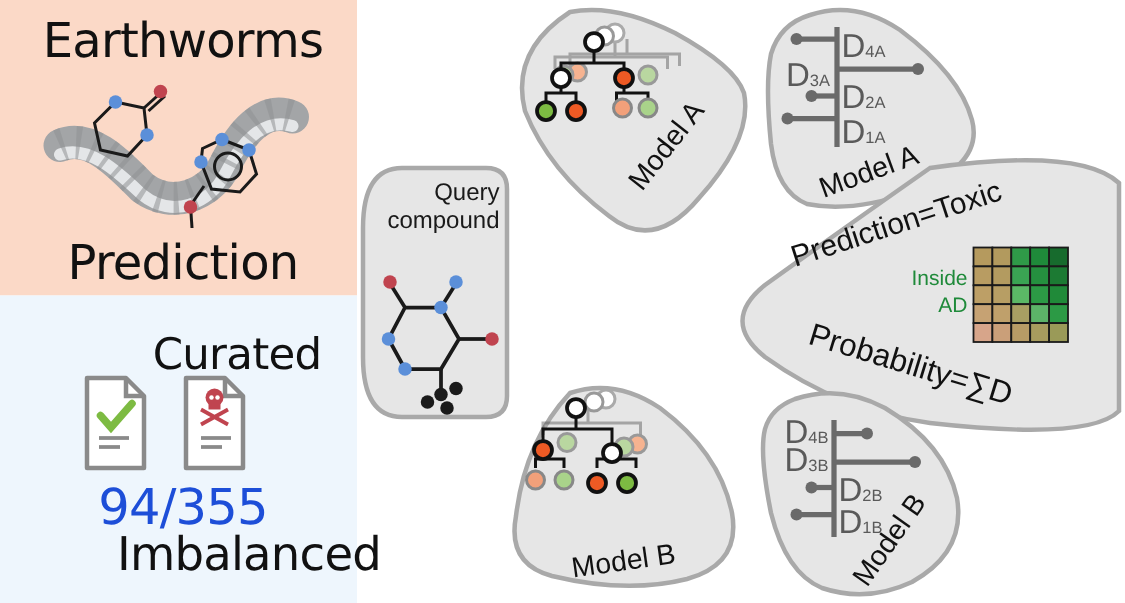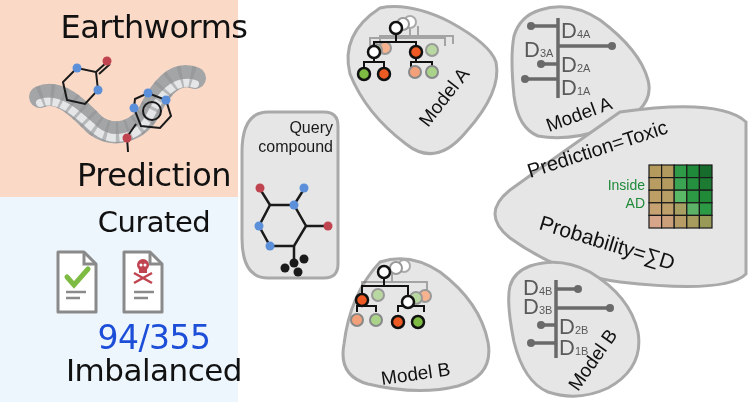--- a/index.html
+++ b/index.html
@@ -1,24 +1,24 @@
 <!DOCTYPE html>
 <html><head>
 <meta charset="utf-8">
 <style>
   html,body{margin:0;padding:0;background:#ffffff;}
   body{width:750px;height:402px;position:relative;overflow:hidden;font-family:"DejaVu Sans",sans-serif;}
   .panel-top{position:absolute;left:0;top:0;width:238px;height:197px;background:#fbd9c7;}
   .panel-bot{position:absolute;left:0;top:197px;width:238px;height:205px;background:#eef6fd;}
-  .big{position:absolute;left:0;width:244px;text-align:center;color:#111;font-family:"DejaVu Sans",sans-serif;font-weight:normal;letter-spacing:-0.5px;margin-left:32px;}
+  .big{position:absolute;left:0;width:244px;text-align:center;color:#111;font-family:"DejaVu Sans",sans-serif;font-weight:normal;letter-spacing:-0.5px;}
   .t-earth{top:8px;font-size:32px;}
   .t-pest{top:156px;font-size:32px;}
-  .t-cur{top:205px;font-size:29px;}
+  .t-cur{top:219px;font-size:29px;padding-left:36px;}
   .t-ratio{top:318px;font-size:33px;color:#1d4ed8;}
-  .t-imb{top:352px;font-size:31px;}
+  .t-imb{top:352px;font-size:31px;padding-left:44px;}
   svg.layer{position:absolute;left:0;top:0;}
   .lbl{font-family:"Liberation Sans",sans-serif;}
 </style>
 </head>
 <body>
 
 <div class="panel-top"></div>
 <div class="panel-bot"></div>
 
 <div class="big t-earth">Earthworms</div>

